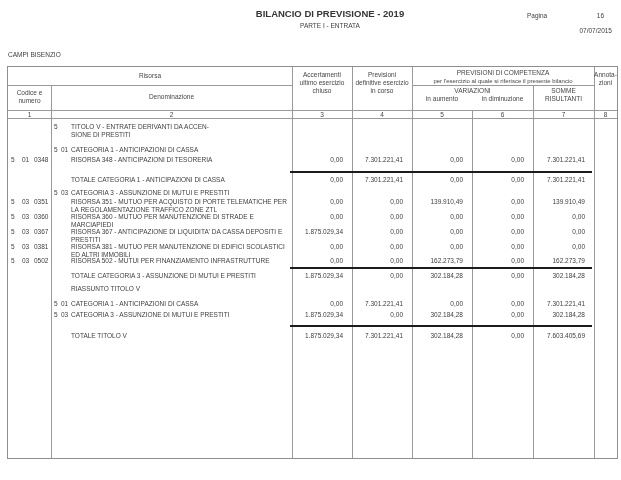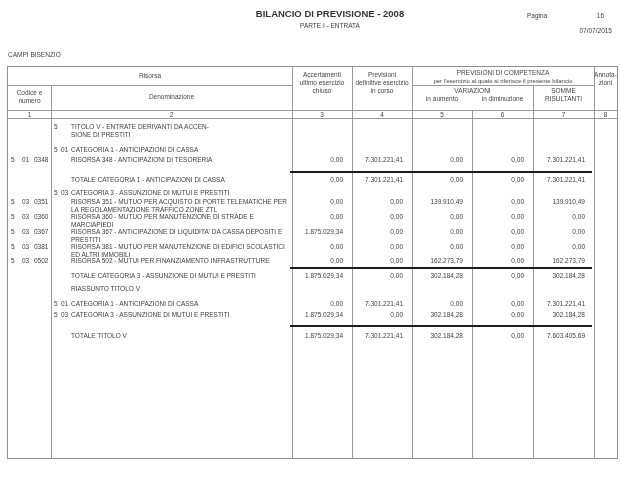--- a/index.html
+++ b/index.html
@@ -29,21 +29,21 @@
   .codecell span { position:absolute; top:0; }
   .gutter { position:absolute; left:46px; top:0; width:17px; height:8px; font-size:6.5px; line-height:8px; }
   .gutter span { position:absolute; top:0; }
   .val { position:absolute; top:0; height:8px; font-size:6.5px; line-height:8px; text-align:right; padding-right:5px; box-sizing:border-box; color:#404040; }
 </style>
 </head>
 <body>
 
 <div class="page">
 
-  <div class="abs title center" style="left:100px; top:8px; width:460px;">BILANCIO DI PREVISIONE - 2008</div>
+  <div class="abs title center" style="left:100px; top:8px; width:460px;">BILANCIO DI PREVISIONE - 2019</div>
   <div class="abs t65 center" style="left:100px; top:22px; width:460px;">PARTE I - ENTRATA</div>
   <div class="abs t65" style="left:527px; top:12px;">Pagina</div>
   <div class="abs t65 right" style="left:574px; top:12px; width:30px;">16</div>
   <div class="abs t65 right" style="left:554px; top:27px; width:58px;">07/07/2015</div>
 
   <div class="abs t65" style="left:8px; top:51px;">CAMPI BISENZIO</div>
 
   <div class="table">
 
     <div class="hline" style="left:0; top:18px; width:284px;"></div>

